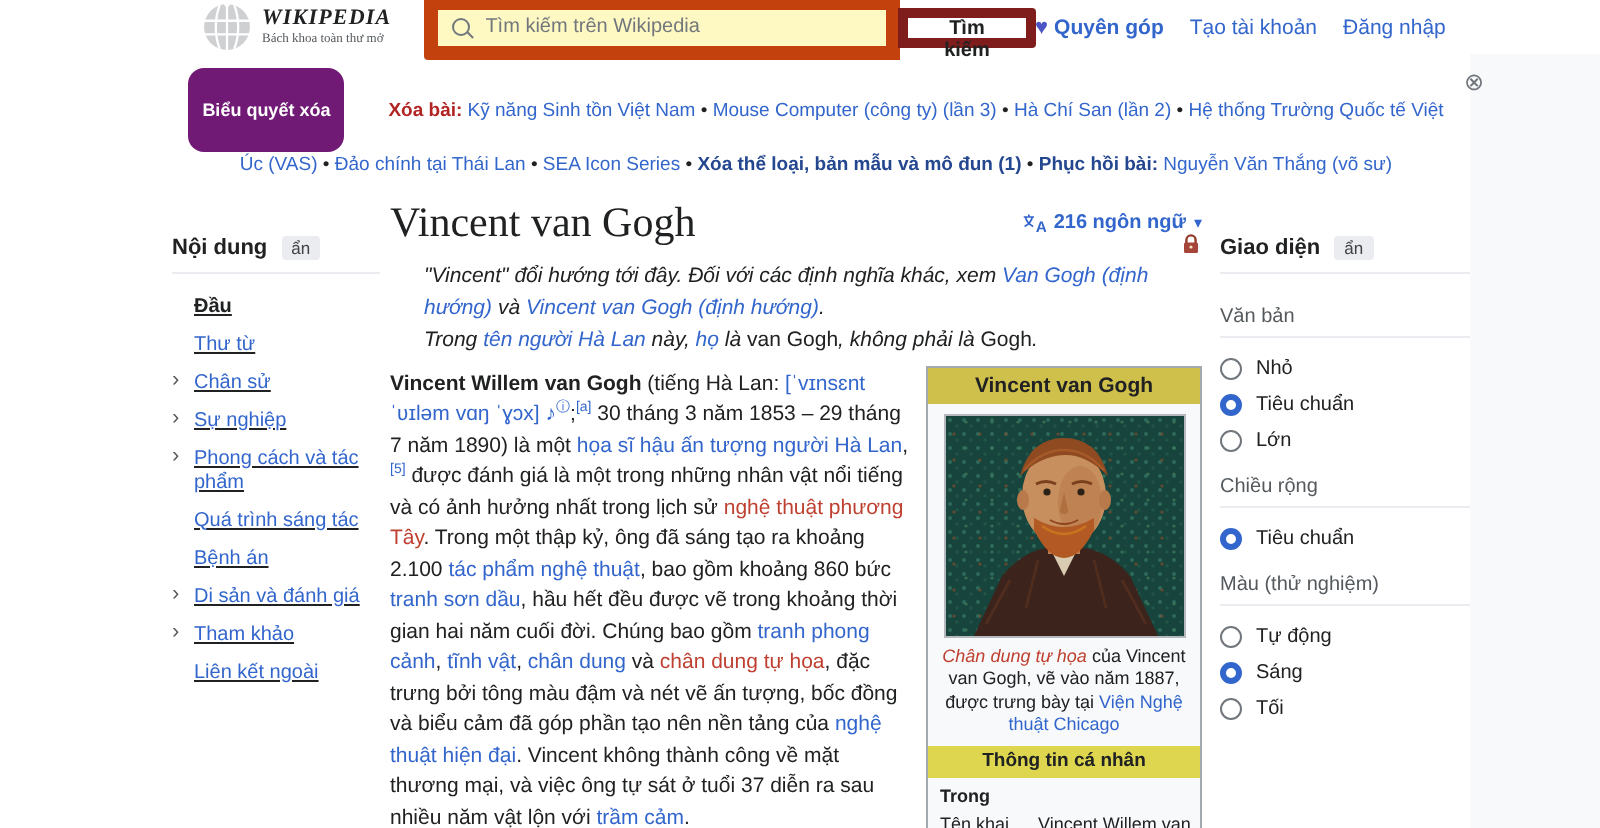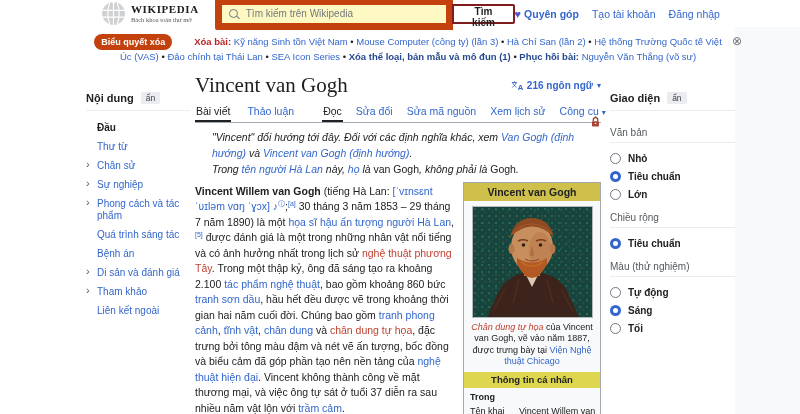--- a/index.html
+++ b/index.html
@@ -6,56 +6,56 @@
   .page{width:800px;height:414px;overflow:hidden;position:relative;background:#fff;
         font-family:"Liberation Sans","DejaVu Sans",sans-serif;color:#202122;}
   .right-gutter{position:absolute;right:0;top:27px;width:65px;height:387px;background:#f8f9fa;}
 
   
   header{height:27px;display:flex;align-items:center;padding-left:88px;position:relative;background:#fff;}
   .hamburger{width:13px;height:11px;display:flex;flex-direction:column;justify-content:space-between;cursor:pointer;border:none;background:none;padding:0;}
   .hamburger span{display:block;height:1.6px;background:#54595d;border-radius:1px;}
   .logo{display:flex;align-items:center;margin-left:13px;cursor:pointer;}
   .logo-text{margin-left:5px;line-height:1;}
-  .logo-title{font-family:"Liberation Serif","DejaVu Serif",serif;font-size:11px;font-weight:bold;letter-spacing:.6px;}
+  .logo-title{font-family:"Liberation Serif","DejaVu Serif",serif;font-size:11px;font-weight:bold;letter-spacing:.6px;font-style:italic;}
   .logo-tag{font-size:6.5px;color:#54595d;font-family:"Liberation Serif","DejaVu Serif",serif;margin-top:2px;}
   .searchbox{display:flex;margin-left:16px;align-items:center;}
   .search-field{display:flex;align-items:center;border:7px solid #c2410c;border-radius:2px 0 0 2px;width:228px;height:18px;padding:0 7px;gap:6px;background:#fef9c3;}
   .mag{width:7px;height:7px;border:1.4px solid #72777d;border-radius:50%;position:relative;flex:none;}
   .mag::after{content:'';position:absolute;width:4px;height:1.4px;background:#72777d;transform:rotate(45deg);right:-3.5px;bottom:-1.5px;}
   .search-field input{border:none;outline:none;font-size:10px;width:100%;color:#202122;font-family:inherit;background:transparent;}
   .search-field input::placeholder{color:#72777d;}
-  .search-btn{height:20px;border:2px solid #7f1d1d;margin-left:-1px;background:#fff;font-weight:bold;font-size:10px;padding:0 9px;border-radius:0 2px 2px 0;color:#202122;font-family:inherit;cursor:pointer;}
+  .search-btn{height:20px;border:5px solid #7f1d1d;margin-left:-1px;background:#fff;font-weight:bold;font-size:10px;padding:0 9px;border-radius:0 2px 2px 0;color:#202122;font-family:inherit;cursor:pointer;}
   .header-right{margin-left:auto;margin-right:92px;display:flex;gap:13px;font-size:10.5px;align-items:center;white-space:nowrap;}
   .header-right a{text-decoration:none;color:#3366cc;cursor:pointer;}
   .donate{font-weight:bold;display:flex;align-items:center;gap:3px;}
   .heart{color:#4b55c6;font-size:11px;}
 
   
   .notice{position:relative;margin:7px 72px 0 88px;text-align:center;font-size:9.5px;line-height:14px;}
-  .badge{background:#c2410c;color:#fff;font-weight:bold;border-radius:8px;padding:1px 7px;font-size:9px;margin-right:22px;display:inline-block;}
+  .badge{background:#701a75;color:#fff;font-weight:bold;border-radius:8px;padding:14px 7px;font-size:9px;margin-right:22px;display:inline-block;}
   .notice-close{position:absolute;right:-14px;top:1px;color:#72777d;font-size:12px;cursor:pointer;line-height:1;}
 
   
   .seg.link{color:#3366cc;cursor:pointer;}
   .seg.redlink{color:#bf4030;cursor:pointer;}
   .seg.navybold{color:#24478f;font-weight:bold;cursor:pointer;}
   .seg.redbold{color:#b32424;font-weight:bold;}
   .seg.b{font-weight:bold;}
   .seg.sup{font-size:7px;vertical-align:super;line-height:0;}
   .seg.i{font-style:italic;}
   .seg.upright{font-style:normal;}
 
   
   .cols{display:flex;padding-left:86px;margin-top:4px;align-items:flex-start;}
   .panel-head{display:flex;align-items:center;gap:7px;font-weight:bold;font-size:11px;border-bottom:1px solid #eaecf0;padding-bottom:6px;margin-bottom:7px;}
   .pill{background:#eaecf0;border-radius:2px;font-size:8.5px;padding:1px 5px;color:#404244;font-weight:normal;cursor:pointer;}
 
   .toc{width:104px;flex:none;padding-top:24px;font-size:10px;}
-  .toc ul{list-style:none;margin:0;padding:0;}
+  .toc ul{list-style:none;margin:0;padding:0;text-decoration:underline;}
   .toc li{position:relative;padding:3.5px 0 3.5px 11px;color:#3366cc;cursor:pointer;line-height:12px;}
   .toc li.active{color:#202122;font-weight:bold;}
   .chev{position:absolute;left:0;top:2px;color:#54595d;font-size:11px;font-weight:normal;}
 
   .main{width:406px;flex:none;margin-left:5px;}
   .title-row{display:flex;align-items:center;justify-content:space-between;padding-top:5px;}
   h1{font-family:"Liberation Serif","DejaVu Serif",serif;font-size:21px;font-weight:normal;margin:0;line-height:25px;}
   .lang-btn{color:#3366cc;font-weight:bold;font-size:10px;display:flex;align-items:center;gap:4px;cursor:pointer;white-space:nowrap;}
   .caret{font-size:8px;color:#3366cc;}
   .tabbar{display:flex;justify-content:space-between;border-bottom:1px solid #a2a9b1;margin-top:3px;font-size:10.5px;align-items:flex-end;}
@@ -76,21 +76,21 @@
   .ib-caption{text-align:center;padding:1px 6px 4px;font-size:9px;line-height:11.5px;}
   .ib-sect{background:#ddd64e;font-weight:bold;text-align:center;padding:2px;font-size:9.5px;}
   .ib-group{font-weight:bold;padding:3px 6px 1px;}
   .ib-row{display:flex;padding:1.5px 0;}
   .ib-label{width:46px;flex:none;padding-left:6px;padding-right:3px;}
   .ib-value{flex:1;padding-right:4px;}
 
   
   .appearance{width:126px;flex:none;margin-left:9px;padding-top:24px;font-size:10px;}
   .app-head{color:#54595d;padding:9px 0 4px;border-bottom:1px solid #eaecf0;margin-bottom:6px;}
-  .radio{display:flex;align-items:center;gap:7px;padding:3.5px 0;cursor:pointer;font-weight:bold;}
+  .radio{display:flex;align-items:center;gap:7px;padding:3.5px 0;cursor:pointer;}
   .dot{width:11px;height:11px;border:1px solid #72777d;border-radius:50%;background:#fff;box-sizing:border-box;flex:none;}
   .dot.on{border:3.5px solid #3366cc;}
 </style>
 </head>
 <body>
 
 <div class="page">
   <div class="right-gutter"></div>
 
   <header>
@@ -159,33 +159,20 @@
         <span class="lang-btn">
           <svg width="12" height="11" viewBox="0 0 14 12">
             <path d="M1 2.5 H7 M4 1 V2.5 M2 2.5 C2.5 5 4.5 7 6.5 8 M6 2.5 C5.5 5 3.5 7 1.5 8" stroke="#3366cc" stroke-width="1" fill="none"></path>
             <text x="8" y="11" font-size="9" fill="#3366cc" font-family="Liberation Sans, sans-serif" font-weight="bold">A</text>
           </svg>
           <span>216 ngôn ngữ</span>
           <span class="caret">▾</span>
         </span>
       </div>
 
-      <div class="tabbar">
-        <div class="tabs-l">
-          <span class="tab active">Bài viết</span>
-          <span class="tab">Thảo luận</span>
-        </div>
-        <div class="tabs-r">
-          <span class="tab active">Đọc</span>
-          <span class="tab">Sửa đổi</span>
-          <span class="tab">Sửa mã nguồn</span>
-          <span class="tab">Xem lịch sử</span>
-          <span class="tab"><span>Công cụ</span> <span class="caret" style="color:#3366cc;">▾</span></span>
-        </div>
-      </div>
 
       <div class="article-body">
         <span class="lock">
           <svg width="9" height="10" viewBox="0 0 9 10">
             <path d="M2.2 4.5 V3 a2.3 2.3 0 0 1 4.6 0 V4.5" fill="none" stroke="#96382a" stroke-width="1.2"></path>
             <rect x="1" y="4.2" width="7" height="5.3" rx="0.8" fill="#a8453a"></rect>
             <circle cx="4.5" cy="6.5" r="0.8" fill="#f3e6c2"></circle>
           </svg>
         </span>
 

